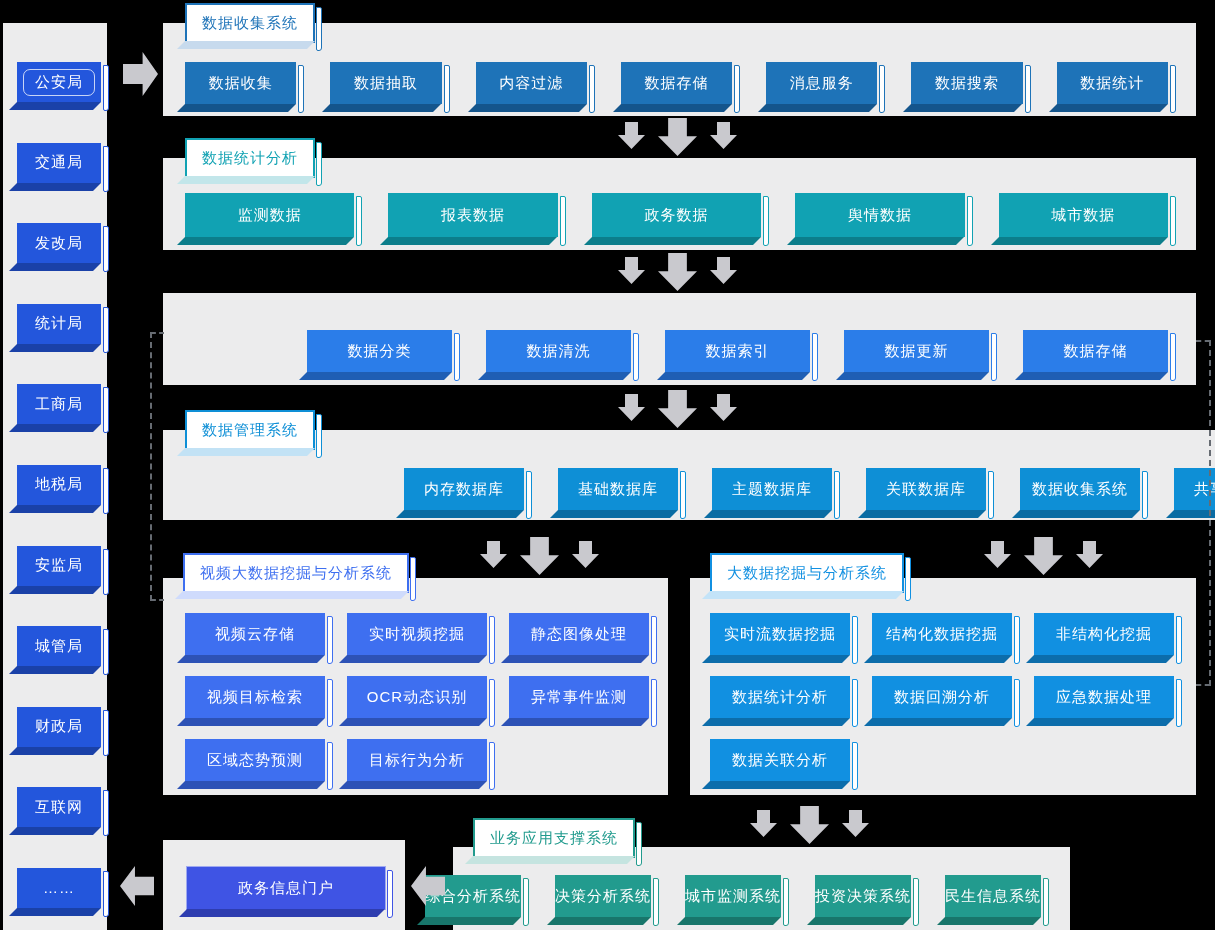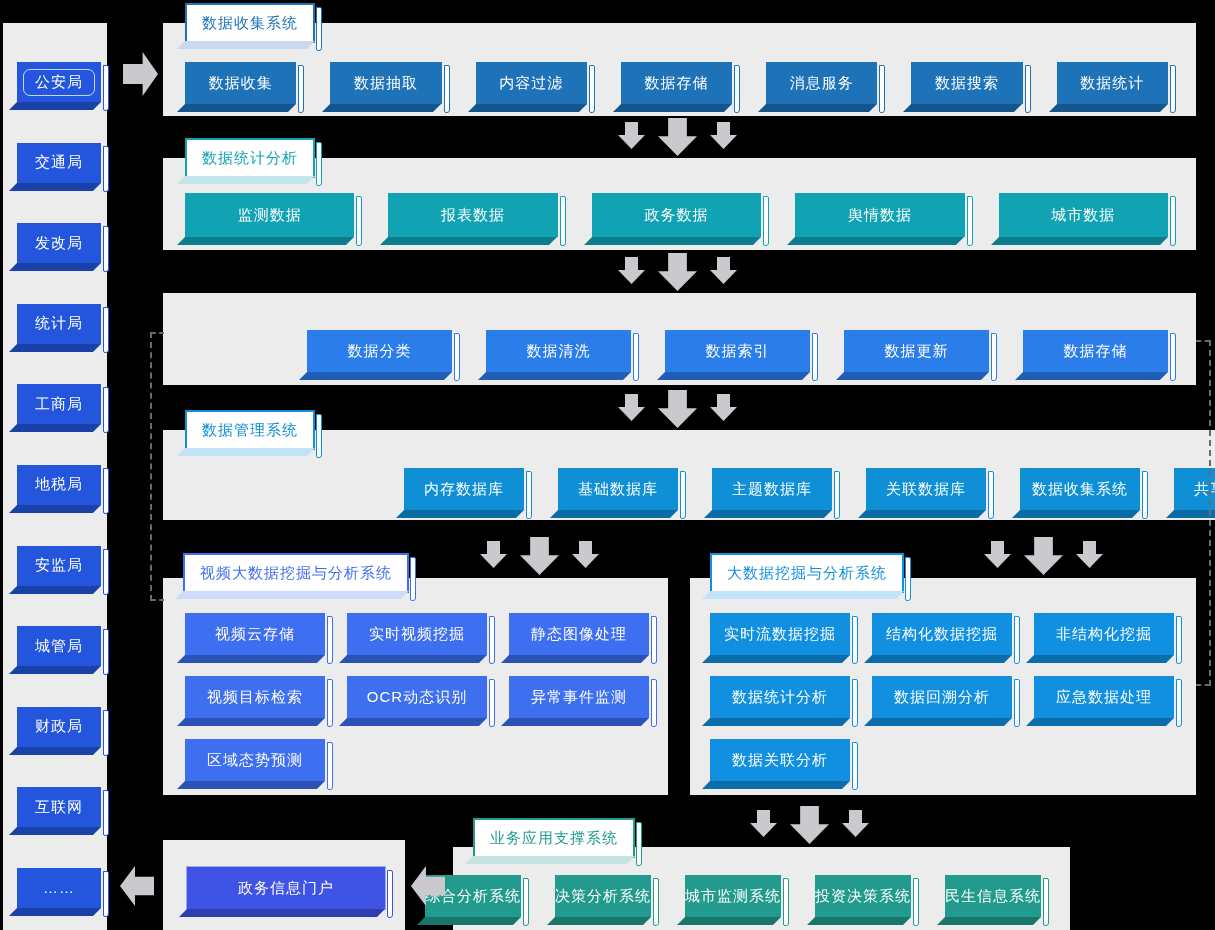--- a/index.html
+++ b/index.html
@@ -155,20 +155,21 @@
 
   <div class="panel" style="left:163px;top:578px;width:505px;height:217px">
     <div class="grid3" style="left:22px;top:35px">
       <div class="b3 c-vid w140 h42">视频云存储</div>
       <div class="b3 c-vid w140 h42">实时视频挖掘</div>
       <div class="b3 c-vid w140 h42">静态图像处理</div>
       <div class="b3 c-vid w140 h42">视频目标检索</div>
       <div class="b3 c-vid w140 h42">OCR动态识别</div>
       <div class="b3 c-vid w140 h42">异常事件监测</div>
       <div class="b3 c-vid w140 h42">区域态势预测</div>
+      <div class="b3 c-vid w140 h42">目标行为分析</div>
     </div>
   </div>
   <div class="tag c-vid" style="left:183px;top:553px">视频大数据挖掘与分析系统</div>
 
   <div class="panel" style="left:690px;top:578px;width:506px;height:217px">
     <div class="grid3" style="left:20px;top:35px">
       <div class="b3 c-big w140 h42">实时流数据挖掘</div>
       <div class="b3 c-big w140 h42">结构化数据挖掘</div>
       <div class="b3 c-big w140 h42">非结构化挖掘</div>
       <div class="b3 c-big w140 h42">数据统计分析</div>

